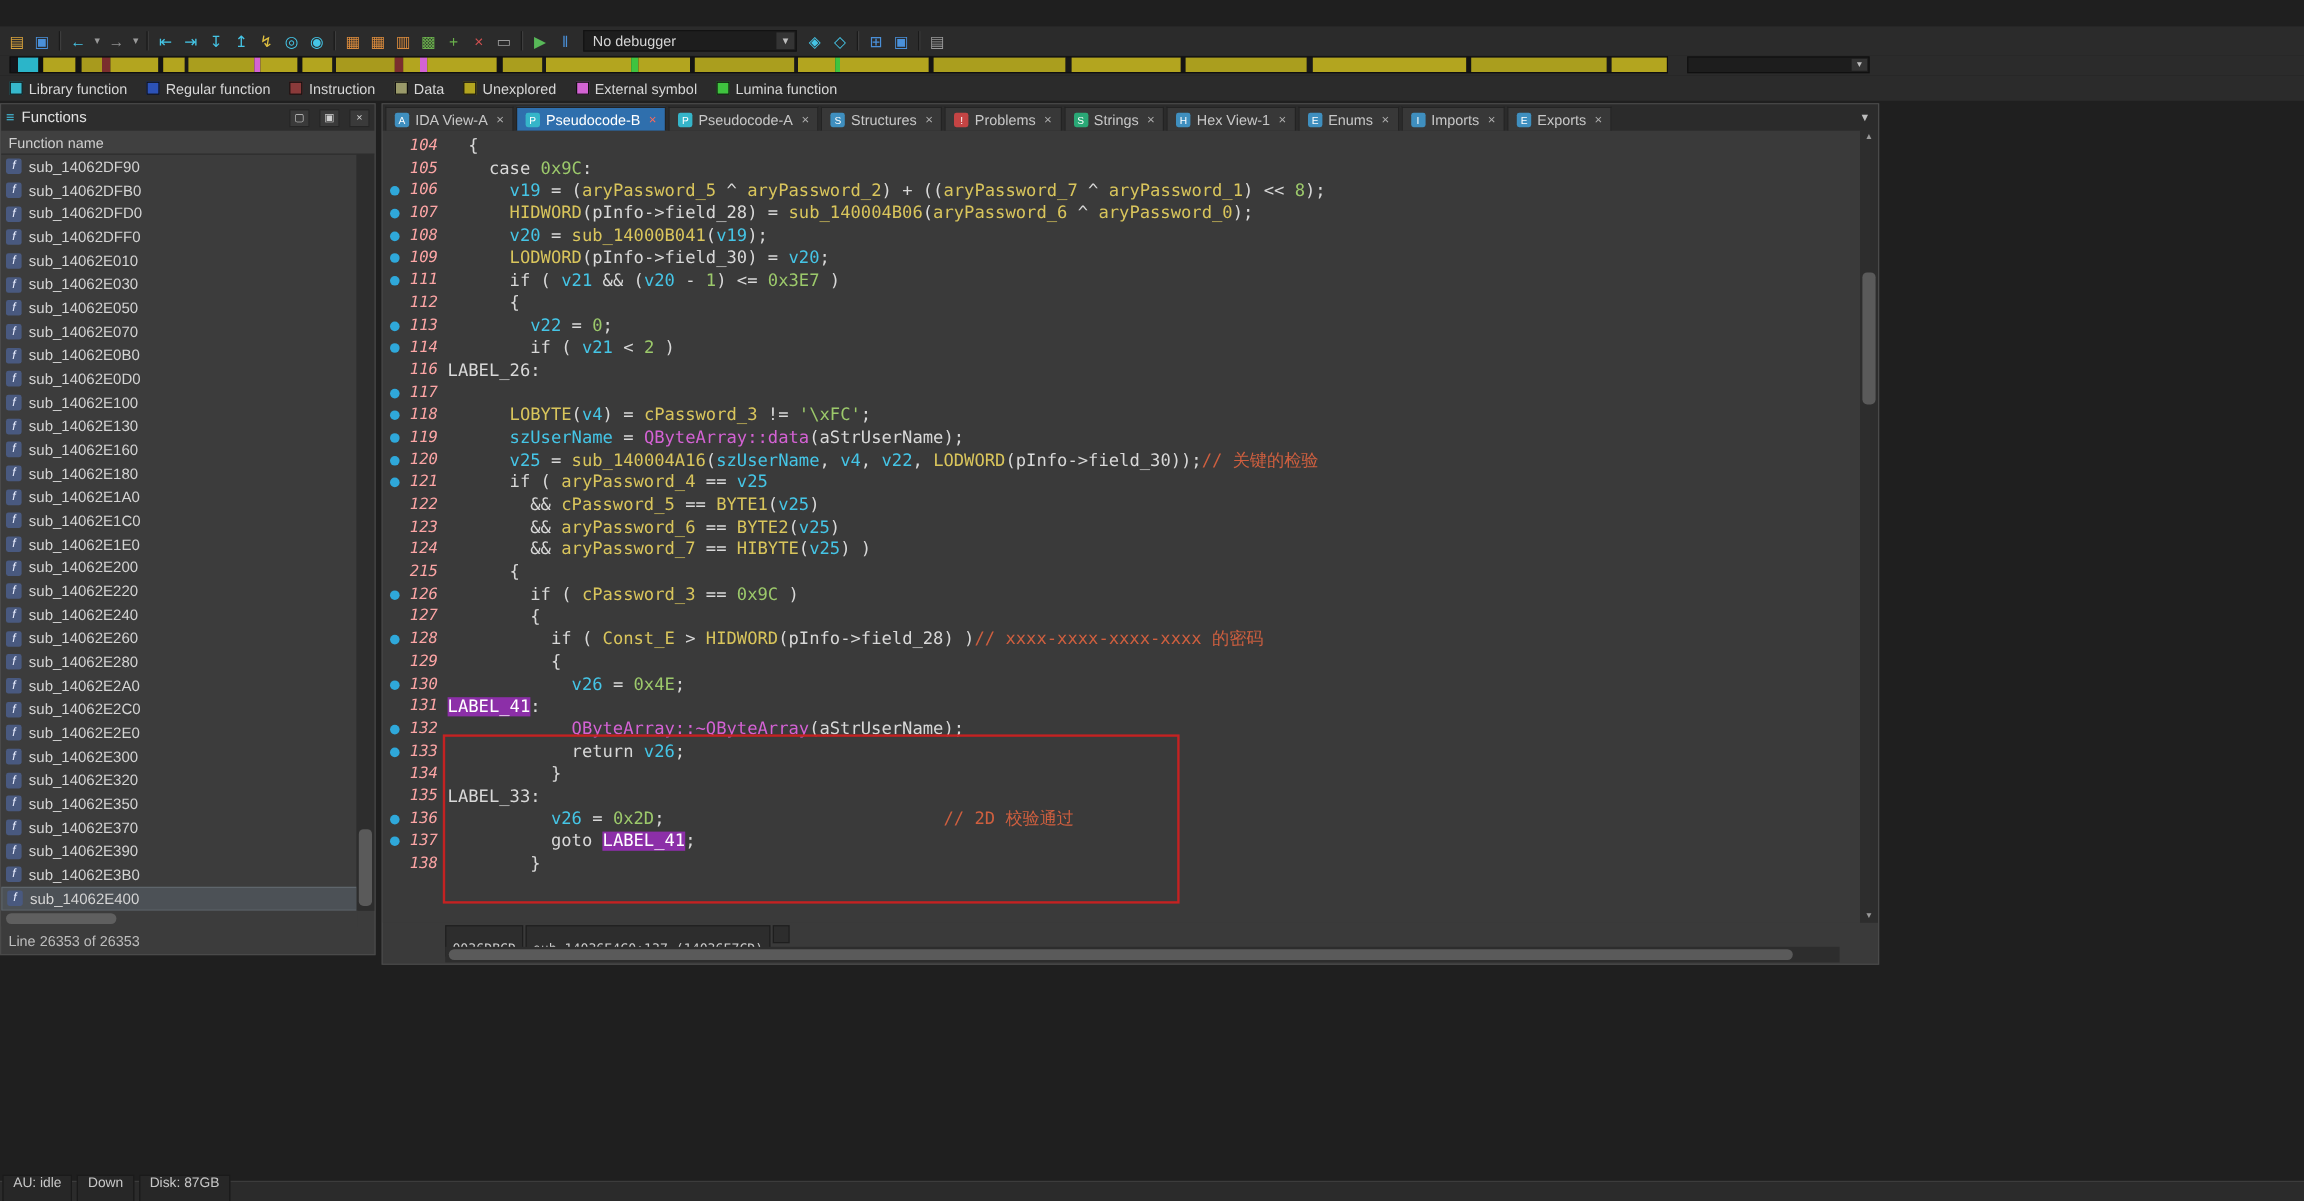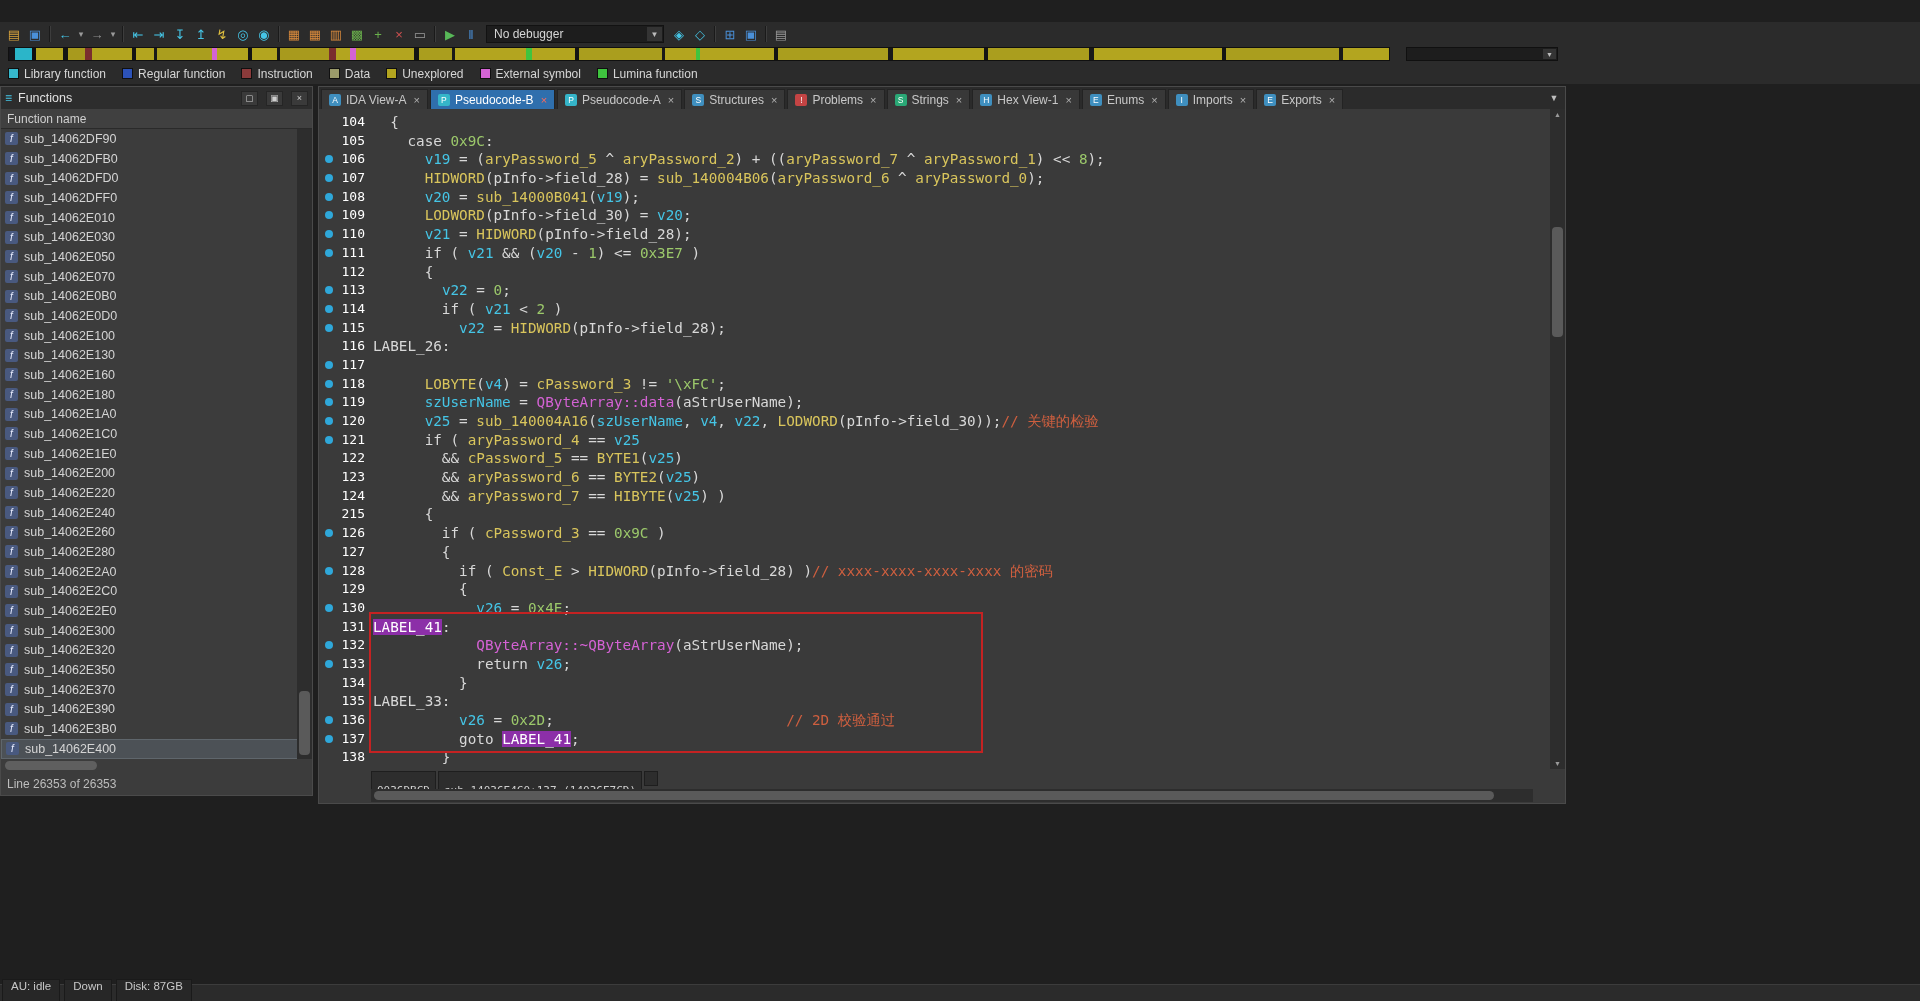--- a/index.html
+++ b/index.html
@@ -76,21 +76,21 @@
                display:flex; align-items:center; justify-content:center; flex:none; }
   .tab .tclose { color:#b0b0b0; font-size:11px; margin-left:2px; }
   .tab.active .tclose { color:#ff6a5a; }
   .tab-dropdown { margin-left:auto; margin-right:3px; width:16px; height:16px; color:#bdbdbd;
                   font-size:9px; display:flex; align-items:center; justify-content:center; align-self:center; }
 
   .code-lines { position:absolute; left:0; top:22px; width:1232px; height:660px; background:#3a3a3a;
                 overflow:hidden; padding-top:4px; }
   .codeline { display:flex; height:18.7px; font-family:"DejaVu Sans Mono", monospace;
               font-size:14.3px; line-height:18.7px; }
-  .gut { width:52px; flex:none; position:relative; color:#ffffff; font-size:13px; }
+  .gut { width:52px; flex:none; position:relative; color:#fca5a5; font-size:13px;font-style:italic; }
   .gut .dot { position:absolute; left:6px; top:5px; width:8px; height:8px; border-radius:50%; background:#2fa8da; }
   .gut .num { position:absolute; right:6px; top:0; }
   .ctext { white-space:pre; padding-left:2px; }
   .tok-p { color:#d8d8d8; } .tok-v { color:#45c5e6; } .tok-y { color:#d9c55c; }
   .tok-m { color:#d462d4; } .tok-g { color:#9cc96b; } .tok-c { color:#cf5f3f; }
   .tok-h { color:#ffffff; background:#8c2fa8; }
 
   .annotation-box { position:absolute; border:2px solid #c42222; background:transparent; pointer-events:none; }
 
   .code-vscroll { position:absolute; right:0; top:22px; width:15px; height:660px; background:#2d2d2d;
@@ -483,27 +483,20 @@
         <div class="codeline">
           <div class="gut">
             <span class="dot"></span>
             <span class="num">109</span>
           </div>
           <div class="ctext"><span class="tok-p">      </span><span class="tok-y">LODWORD</span><span class="tok-p">(pInfo-&gt;field_30) = </span><span class="tok-v">v20</span><span class="tok-p">;</span></div>
         </div>
         <div class="codeline">
           <div class="gut">
             <span class="dot"></span>
-            <span class="num">110</span>
-          </div>
-          <div class="ctext"><span class="tok-p">      </span><span class="tok-v">v21</span><span class="tok-p"> = </span><span class="tok-y">HIDWORD</span><span class="tok-p">(pInfo-&gt;field_28);</span></div>
-        </div>
-        <div class="codeline">
-          <div class="gut">
-            <span class="dot"></span>
             <span class="num">111</span>
           </div>
           <div class="ctext"><span class="tok-p">      if ( </span><span class="tok-v">v21</span><span class="tok-p"> &amp;&amp; (</span><span class="tok-v">v20</span><span class="tok-p"> - </span><span class="tok-g">1</span><span class="tok-p">) &lt;= </span><span class="tok-g">0x3E7</span><span class="tok-p"> )</span></div>
         </div>
         <div class="codeline">
           <div class="gut">
             <span class="num">112</span>
           </div>
           <div class="ctext"><span class="tok-p">      {</span></div>
         </div>
@@ -513,27 +506,20 @@
             <span class="num">113</span>
           </div>
           <div class="ctext"><span class="tok-p">        </span><span class="tok-v">v22</span><span class="tok-p"> = </span><span class="tok-g">0</span><span class="tok-p">;</span></div>
         </div>
         <div class="codeline">
           <div class="gut">
             <span class="dot"></span>
             <span class="num">114</span>
           </div>
           <div class="ctext"><span class="tok-p">        if ( </span><span class="tok-v">v21</span><span class="tok-p"> &lt; </span><span class="tok-g">2</span><span class="tok-p"> )</span></div>
-        </div>
-        <div class="codeline">
-          <div class="gut">
-            <span class="dot"></span>
-            <span class="num">115</span>
-          </div>
-          <div class="ctext"><span class="tok-p">          </span><span class="tok-v">v22</span><span class="tok-p"> = </span><span class="tok-y">HIDWORD</span><span class="tok-p">(pInfo-&gt;field_28);</span></div>
         </div>
         <div class="codeline">
           <div class="gut">
             <span class="num">116</span>
           </div>
           <div class="ctext"><span class="tok-p">LABEL_26:</span></div>
         </div>
         <div class="codeline">
           <div class="gut">
             <span class="dot"></span>

